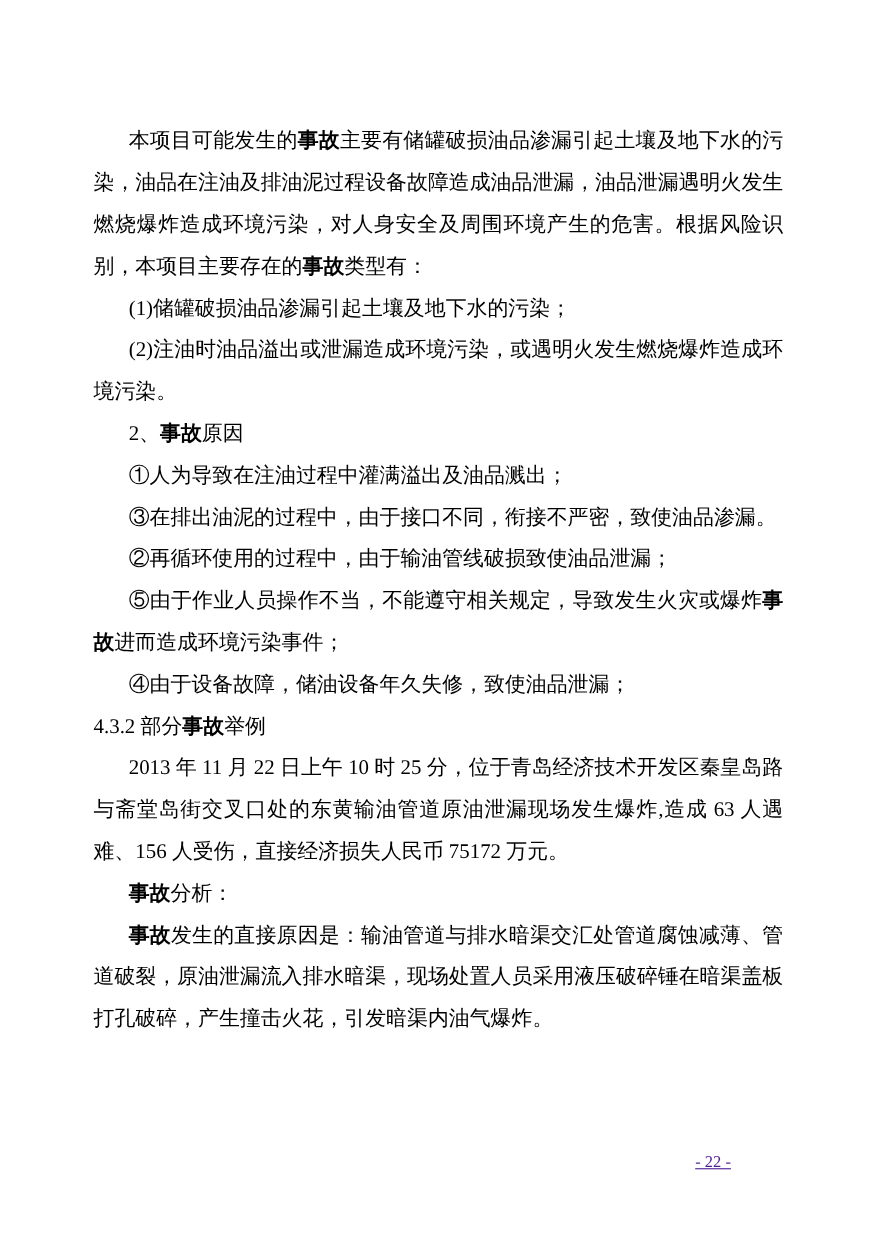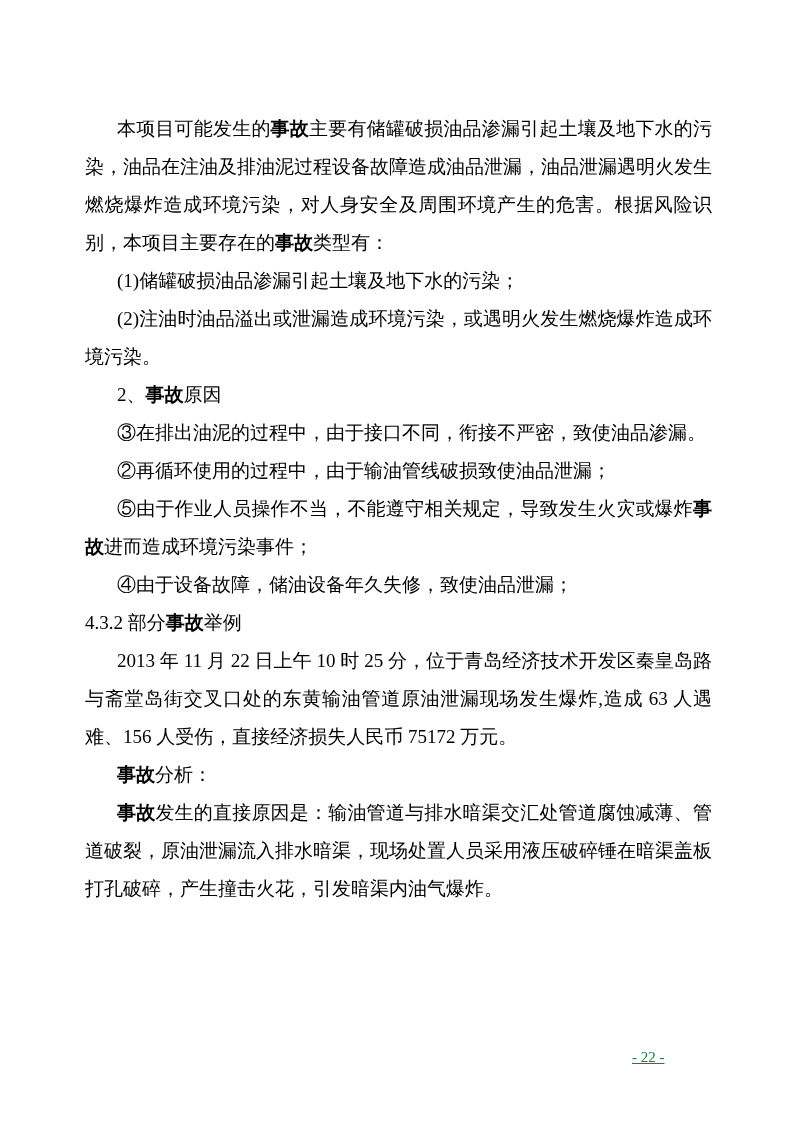--- a/index.html
+++ b/index.html
@@ -36,34 +36,35 @@
   }
   .para b {
     font-weight: bold;
   }
   .footer-page-number {
     position: absolute;
     top: 1036px;
     left: 632px;
     font-size: 15px;
     line-height: 18px;
-    color: #15803d;
+    color: #4c1d95;
     font-family: "Liberation Serif", "DejaVu Serif", serif;
     text-decoration: underline;
   }
 </style>
 </head>
 <body>
 
 <div class="page">
   <div class="doc-body">
       <p class="para indent"><span>本项目可能发生的</span><b>事故</b><span>主要有储罐破损油品渗漏引起土壤及地下水的污染，油品在注油及排油泥过程设备故障造成油品泄漏，油品泄漏遇明火发生燃烧爆炸造成环境污染，对人身安全及周围环境产生的危害。根据风险识别，本项目主要存在的</span><b>事故</b><span>类型有：</span></p>
       <p class="para indent"><span>(1)储罐破损油品渗漏引起土壤及地下水的污染；</span></p>
       <p class="para indent"><span>(2)注油时油品溢出或泄漏造成环境污染，或遇明火发生燃烧爆炸造成环境污染。</span></p>
       <p class="para indent"><span>2、</span><b>事故</b><span>原因</span></p>
+      <p class="para indent"><span>①人为导致在注油过程中灌满溢出及油品溅出；</span></p>
       <p class="para indent"><span>③在排出油泥的过程中，由于接口不同，衔接不严密，致使油品渗漏。</span></p>
       <p class="para indent"><span>②再循环使用的过程中，由于输油管线破损致使油品泄漏；</span></p>
       <p class="para indent"><span>⑤由于作业人员操作不当，不能遵守相关规定，导致发生火灾或爆炸</span><b>事故</b><span>进而造成环境污染事件；</span></p>
       <p class="para indent"><span>④由于设备故障，储油设备年久失修，致使油品泄漏；</span></p>
       <p class="para"><span>4.3.2 部分</span><b>事故</b><span>举例</span></p>
       <p class="para indent"><span>2013 年 11 月 22 日上午 10 时 25 分，位于青岛经济技术开发区秦皇岛路与斋堂岛街交叉口处的东黄输油管道原油泄漏现场发生爆炸,造成 63 人遇难、156 人受伤，直接经济损失人民币 75172 万元。</span></p>
       <p class="para indent"><b>事故</b><span>分析：</span></p>
       <p class="para indent"><b>事故</b><span>发生的直接原因是：输油管道与排水暗渠交汇处管道腐蚀减薄、管道破裂，原油泄漏流入排水暗渠，现场处置人员采用液压破碎锤在暗渠盖板打孔破碎，产生撞击火花，引发暗渠内油气爆炸。</span></p>
     </div>
   <div class="footer-page-number">- 22 -</div>

